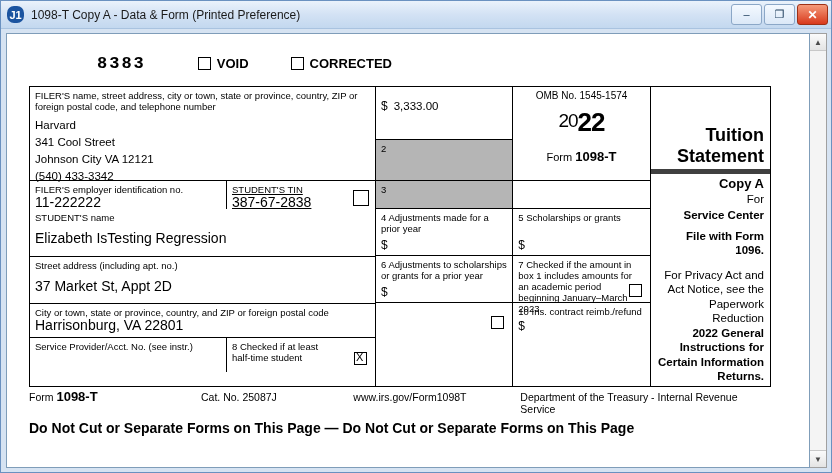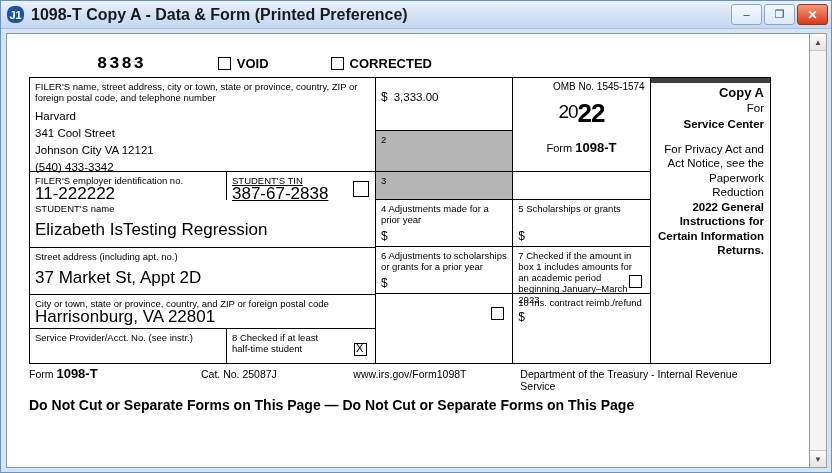--- a/index.html
+++ b/index.html
@@ -39,26 +39,25 @@
     font-weight: bold;
     display: flex;
     align-items: center;
     justify-content: center;
     margin-right: 7px;
     flex: none;
     border-radius: 7px;
     font-family: "Liberation Sans", sans-serif;
   }
   .title-text {
-    font-size: 16px;
+    font-size: 12px;
     color: #1a1a1a;
     white-space: nowrap;
     overflow: hidden;
     flex: 1 1 auto;
-    font-weight: bold;
   }
   .win-buttons { display: flex; gap: 2px; flex: none; align-items: center; }
   .win-btn {
     width: 29px; height: 19px;
     border: 1px solid #8ba7c7;
     border-radius: 3px;
     background: linear-gradient(to bottom, #f4f9ff, #dbe8f7);
     position: relative;
   }
   .win-btn.close {
@@ -118,22 +117,21 @@
     position: absolute;
     left: 22px; top: 18px;
     width: 742px;
     font-family: "Liberation Sans", sans-serif;
     color: #000;
   }
   .form-topline {
     display: flex;
     align-items: center;
     height: 22px;
-    margin-bottom: 3px;
-    gap: 20px;
+    margin-bottom: 12px;
   }
   .formnum {
     font-family: "Liberation Mono", monospace;
     font-size: 17px;
     letter-spacing: 2px;
     font-weight: bold;
     margin-left: 68px;
   }
   .void-group, .corrected-group {
     display: flex; align-items: center;
@@ -156,36 +154,36 @@
     width: 742px;
   }
   .colA { width: 345px; box-sizing: border-box; }
   .colB { width: 138px; box-sizing: border-box; border-left: 1px solid #000; }
   .colC { width: 138px; box-sizing: border-box; border-left: 1px solid #000; }
   .colD { flex: 1 1 auto; box-sizing: border-box; border-left: 1px solid #000; }
 
   .cell { padding: 3px 5px 2px 5px; box-sizing: border-box; position: relative; }
   .cell + .cell { border-top: 1px solid #000; }
   .lbl { font-size: 9.5px; line-height: 11px; }
-  .val { font-size: 17px; line-height: 15px; }
+  .val { font-size: 14px; line-height: 15px; }
 
   .filer-cell { height: 93px; }
   .filer-lines { margin-top: 5px; }
   .filer-lines div { font-size: 11.5px; line-height: 17px; }
 
   .box1 { height: 52px; }
   .box1 .amt { display: flex; align-items: baseline; margin-top: 9px; }
   .box1 .dollar { font-size: 12px; margin-right: 6px; }
   .box1 .num { font-size: 11.5px; }
 
   .box2 { height: 41px; background: #b5b5b5; }
   .box2 .lbl { color: #000; }
 
   .omb { height: 93px; text-align: center; }
-  .omb .ombtxt { font-size: 10px; text-align: right; }
+  .omb .ombtxt { font-size: 10px; text-align: center; }
   .year {
     font-size: 26px;
     letter-spacing: -1px;
     margin-top: 6px;
     text-align: center;
     font-family: "Liberation Sans", sans-serif;
   }
   .year .small { font-size: 19px; vertical-align: 4px; }
   .year .big { font-weight: bold; }
   .formline { font-size: 11px; margin-top: 11px; text-align: center; }
@@ -403,26 +401,33 @@
               <div class="lbl">7 Checked if the amount in box 1 includes amounts for an academic period beginning January–March 2023</div>
               <span class="mini-cbox" style="right:8px; bottom:5px;"></span>
             </div>
             <div class="cell box10">
               <div class="lbl">10 Ins. contract reimb./refund</div>
               <div class="dollar-line">$</div>
             </div>
           </div>
 
           <div class="colD">
+            <div class="copyA blk1">
+              <div class="tuition" style="height:auto; padding-top:34px;">
+                <div>Tuition</div>
+                <div>Statement</div>
+              </div>
+            </div>
             <div class="copyA blk2" style="border-top:5px solid #404040; height:auto; padding-top:3px;">
               <div class="big">Copy A</div>
               <div>For</div>
             </div>
             <div class="copyA" style="padding-top:0;">
               <div style="font-weight:bold;">Service Center</div>
+              <div style="font-weight:bold; margin-top:6px;">File with Form 1096.</div>
               <div style="margin-top:10px;">For Privacy Act and</div>
               <div>Act Notice, see the</div>
               <div>Paperwork Reduction</div>
               <div style="font-weight:bold;">2022 General</div>
               <div style="font-weight:bold;">Instructions for</div>
               <div style="font-weight:bold;">Certain Information</div>
               <div style="font-weight:bold;">Returns.</div>
             </div>
           </div>
 

